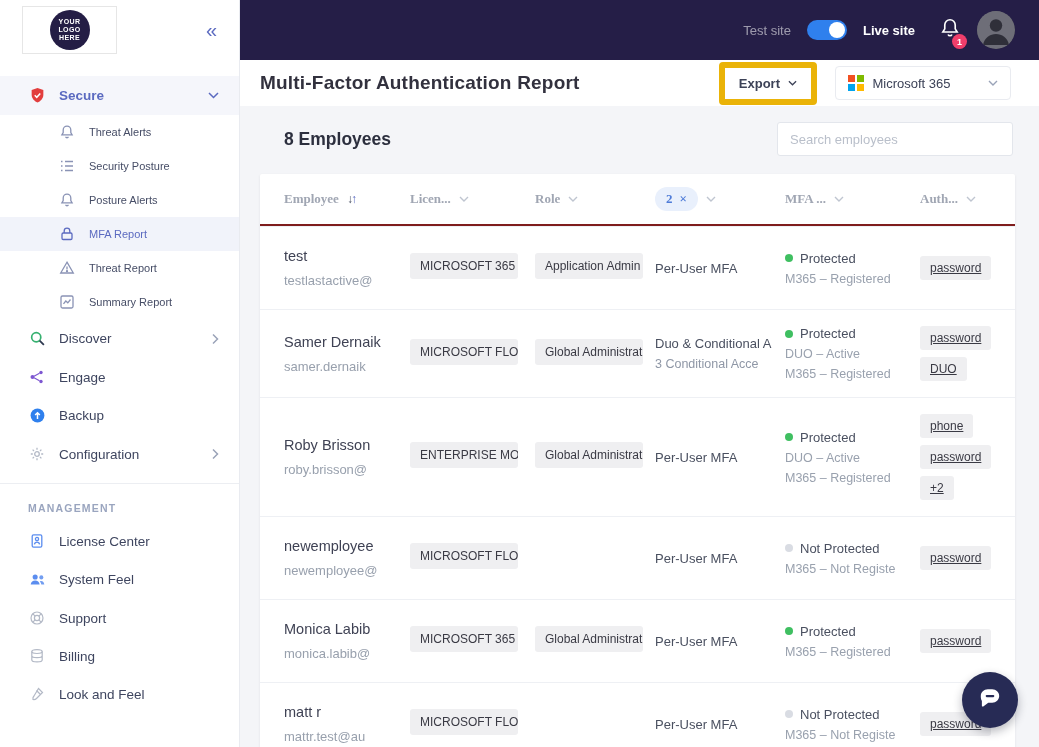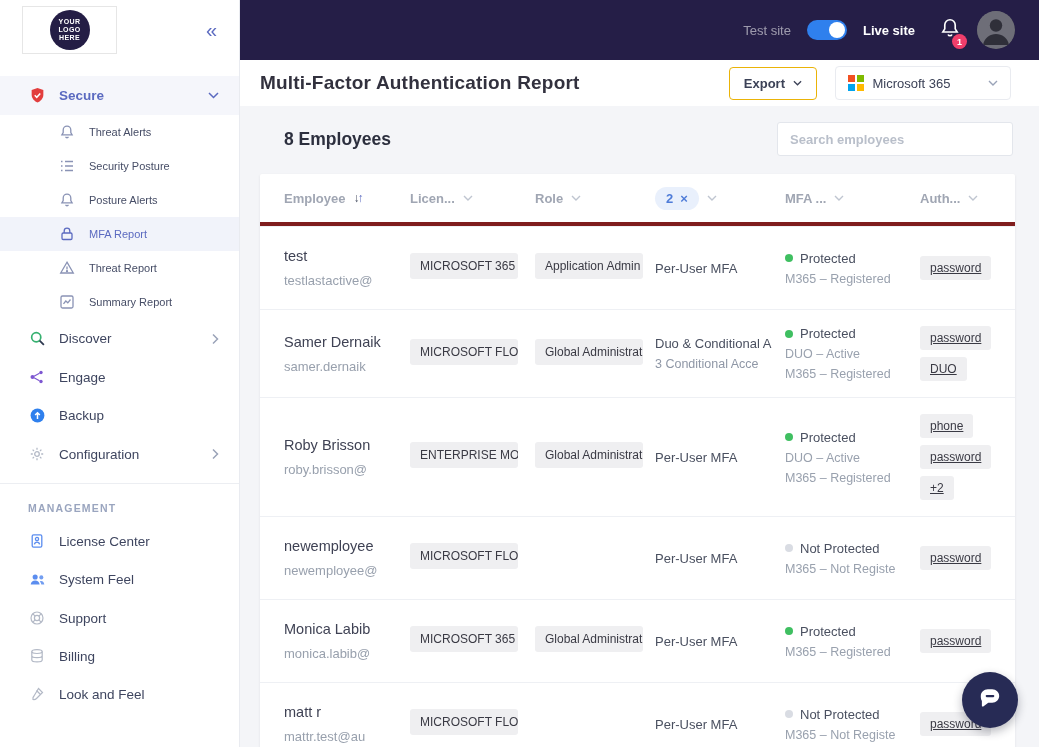--- a/index.html
+++ b/index.html
@@ -47,46 +47,46 @@
   .badge { position:absolute; right:-6px; bottom:-6px; width:15px; height:15px;
            border-radius:50%; background:#f03e6b; color:#fff; font-size:9px;
            display:flex; align-items:center; justify-content:center; font-weight:bold; }
   .avatar { width:38px; height:38px; border-radius:50%; overflow:hidden; cursor:pointer;
             background:linear-gradient(135deg,#6a6a74,#3c3c46); flex-shrink:0; }
 
   .page-header { height:46px; background:#fff; display:flex; align-items:center;
                  padding:0 28px 0 20px; flex-shrink:0; }
   .page-title { font-size:19px; font-weight:bold; color:#32313e; letter-spacing:.2px; }
   .btn-export { margin-left:auto; display:flex; align-items:center; gap:8px;
-                background:#fff; border:1px solid #eab308; border-radius:4px;
+                background:#fff; border:6px solid #eab308; border-radius:4px;
                 padding:8px 14px; font-size:13px; font-weight:bold; color:#3c4257;
                 cursor:pointer; }
   .ws-select { margin-left:18px; width:176px; display:flex; align-items:center; gap:9px;
                background:#fff; border:1px solid #e9ebf0; border-radius:4px;
                padding:8px 12px; font-size:13px; color:#3c4257; cursor:pointer; }
   .ws-select .chev { margin-left:auto; display:flex; }
   .ms-logo { display:grid; grid-template-columns:7px 7px; grid-template-rows:7px 7px;
              gap:1.5px; }
   .ms-logo i { display:block; }
   .ms-r{background:#f25022} .ms-g{background:#7fba00} .ms-b{background:#00a4ef} .ms-y{background:#ffb900}
 
   .content { flex:1; background:#f4f5f8; min-height:0; }
   .content-head { display:flex; align-items:center; justify-content:space-between;
                   padding:16px 26px 14px 44px; }
   .emp-count { font-size:17.5px; font-weight:bold; color:#2c2f3e; }
   .search-input { width:236px; height:34px; border:1px solid #e3e6ec; border-radius:3px;
                   background:#fff; padding:0 12px; font-size:13px; color:#3c4257;
-                  font-family:"Liberation Sans", sans-serif; outline:none;font-weight:bold; }
+                  font-family:"Liberation Sans", sans-serif; outline:none; }
   .search-input::placeholder { color:#b9bfca; }
 
   .table-card { margin:4px 24px 0 20px; background:#fff; border-radius:2px;
                 box-shadow:0 1px 3px rgba(20,22,40,.08); }
   .grid { display:grid; grid-template-columns:126px 125px 120px 130px 135px 1fr;
           padding:0 24px; align-items:center; }
-  .thead { height:52px; border-bottom:4px solid #7f1d1d; }
+  .thead { height:52px; border-bottom:2px solid #7f1d1d;font-family:Liberation Serif, serif; }
   .th { display:flex; align-items:center; gap:8px; font-size:13px; font-weight:bold;
         color:#a0a6b3; cursor:pointer; }
   .sort { display:flex; font-size:12px; letter-spacing:-2px; }
   .sort .dn { color:#4a5164; } .sort .up { color:#5b6ac0; }
   .fchip { display:inline-flex; align-items:center; gap:7px; background:#e9f0fc;
            color:#4f7cd8; border-radius:13px; padding:4px 11px; font-size:13px;
            font-weight:bold; }
   .fchip .x { cursor:pointer; font-weight:bold; }
 
   .trow { border-top:1px solid #eef0f4; min-height:83px; padding-top:16px; padding-bottom:16px; cursor:pointer; }

